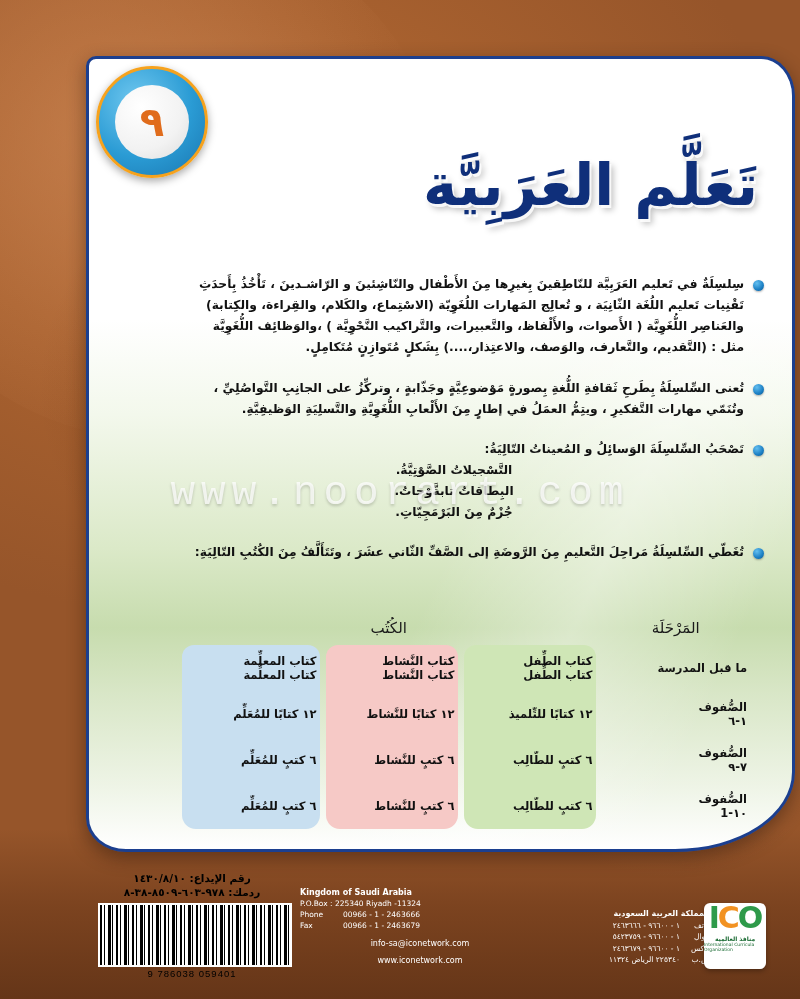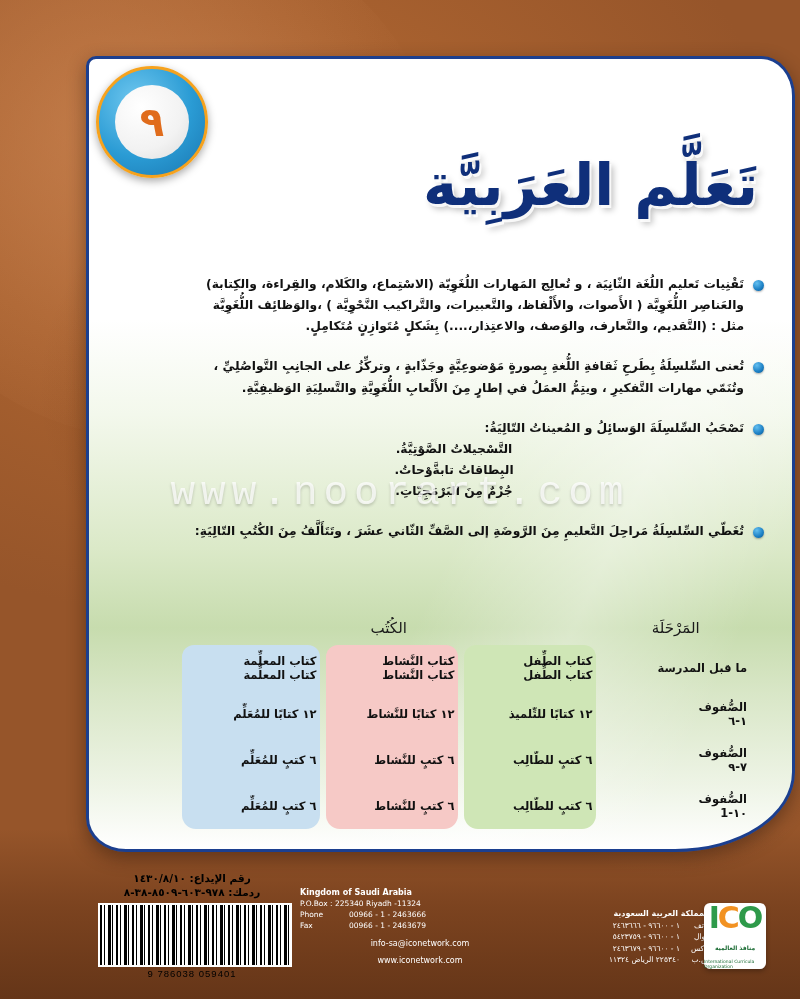--- a/index.html
+++ b/index.html
@@ -276,21 +276,21 @@
     font-size: 7.5px;
     line-height: 1.45;
   }
   .contact-block .c-title {
     font-size: 8px;
     font-weight: bold;
     margin-bottom: 1px;
   }
   .contact-grid {
     display: flex;
-    gap: 13px;
+    gap: 7px;
   }
   .contact-grid .lbl { width: 36px; }
   .contact-email {
     margin-top: 6px;
     text-align: center;
     font-size: 8px;
   }
 
   .arabic-contact {
     position: absolute;
@@ -314,21 +314,21 @@
     position: absolute;
     right: 34px;
     bottom: 30px;
     width: 62px;
     height: 66px;
     background: #fff;
     border-radius: 6px;
     display: flex;
     flex-direction: column;
     align-items: center;
-    justify-content: space-between;
+    justify-content: flex-start;
     box-shadow: 0 2px 5px rgba(0,0,0,0.3);
   }
   .logo-mark {
     font-size: 30px;
     font-weight: bold;
     color: #2e9a4a;
     line-height: 1;
     letter-spacing: -2px;
   }
   .logo-mark .o { color: #f29222; }
@@ -358,20 +358,21 @@
 <div class="panel">
   <div class="panel-sheen"></div>
 
   <div class="title">تَعَلَّم العَرَبِيَّة</div>
 
   <div class="bullets">
 
     <div class="bullet-row">
       <div class="bullet-dot"></div>
       <div class="bullet-text">
+        <span class="line">سِلسِلَةٌ في تَعليم العَرَبِيَّة للنّاطِقينَ بِغيرِها مِنَ الأَطْفال والنّاشِئينَ و الرّاشـدينَ ، تَأْخُذُ بِأَحدَثِ</span>
         <span class="line">تَقْنِيات تَعليم اللُغَة الثّانِيَة ، و تُعالِج المَهارات اللُغَوِيّة (الاسْتِماع، والكَلام، والقِراءة، والكِتابة)</span>
         <span class="line">والعَناصِر اللُّغَوِيَّة ( الأَصوات، والأَلْفاظ، والتَّعبيرات، والتَّراكيب النَّحْوِيَّة ) ،والوَظائِف اللُّغَوِيَّة</span>
         <span class="line">مثل : (التَّقديم، والتَّعارف، والوَصف، والاعتِذار،....) بِشَكلٍ مُتَوازِنٍ مُتَكامِلٍ.</span>
       </div>
     </div>
 
     <div class="bullet-row">
       <div class="bullet-dot"></div>
       <div class="bullet-text">
         <span class="line">تُعنى السِّلسِلَةُ بِطَرحِ ثَقافةِ اللُّغةِ بِصورةٍ مَوْضوعِيَّةٍ وجَذّابةٍ ، وتركِّزُ على الجانِبِ التَّواصُلِيِّ ،</span>

